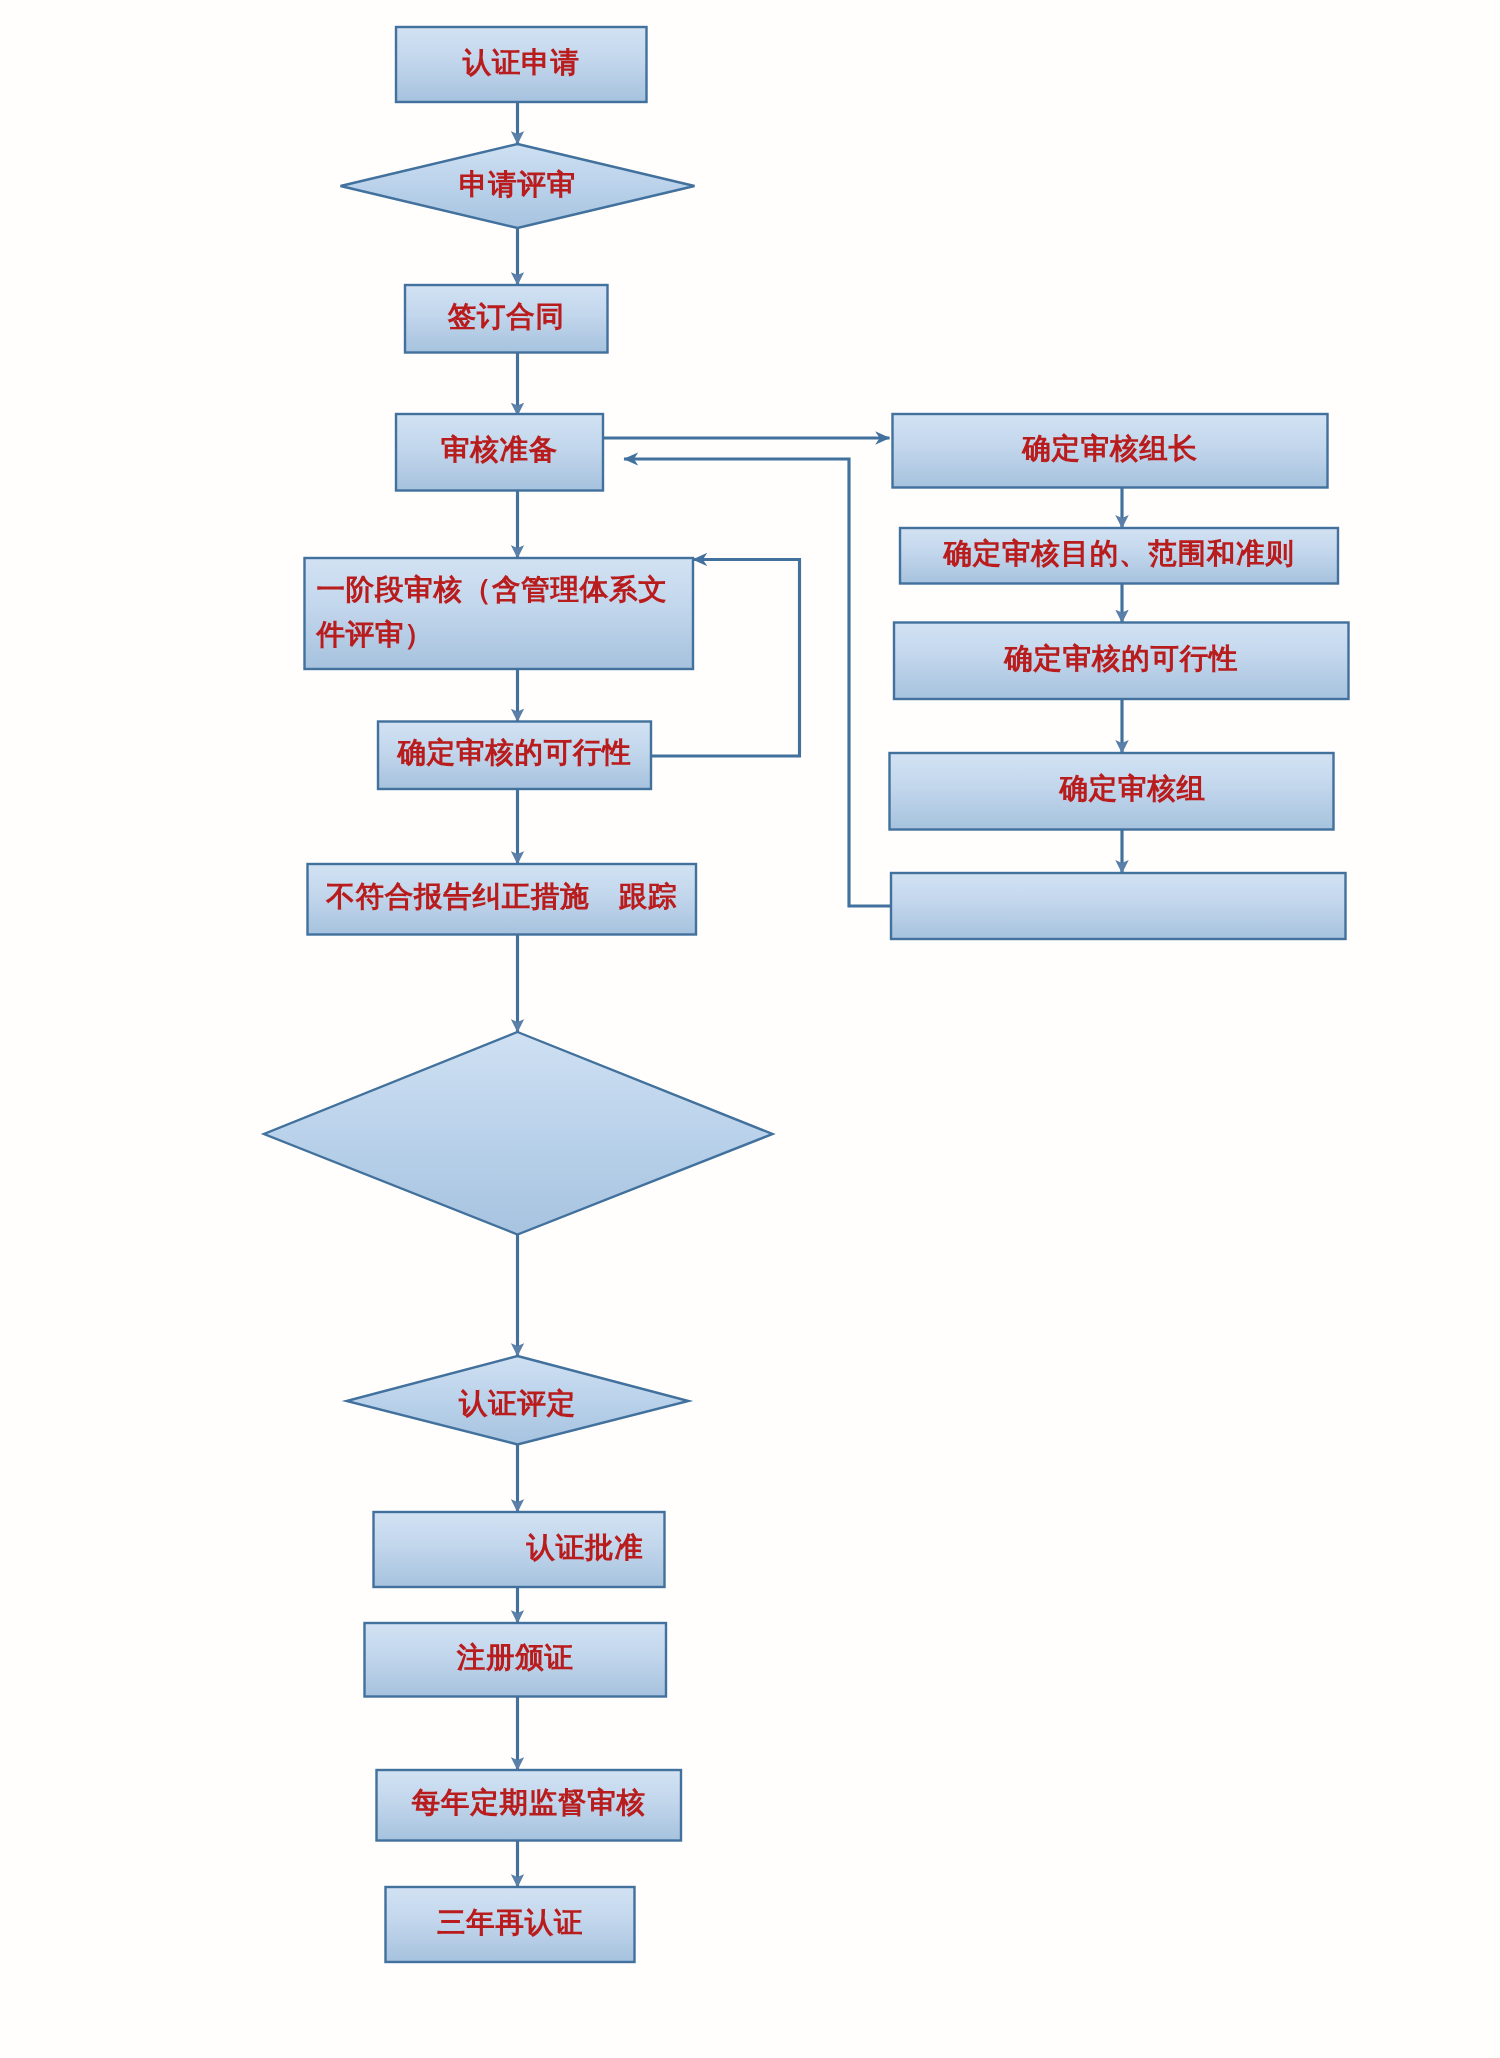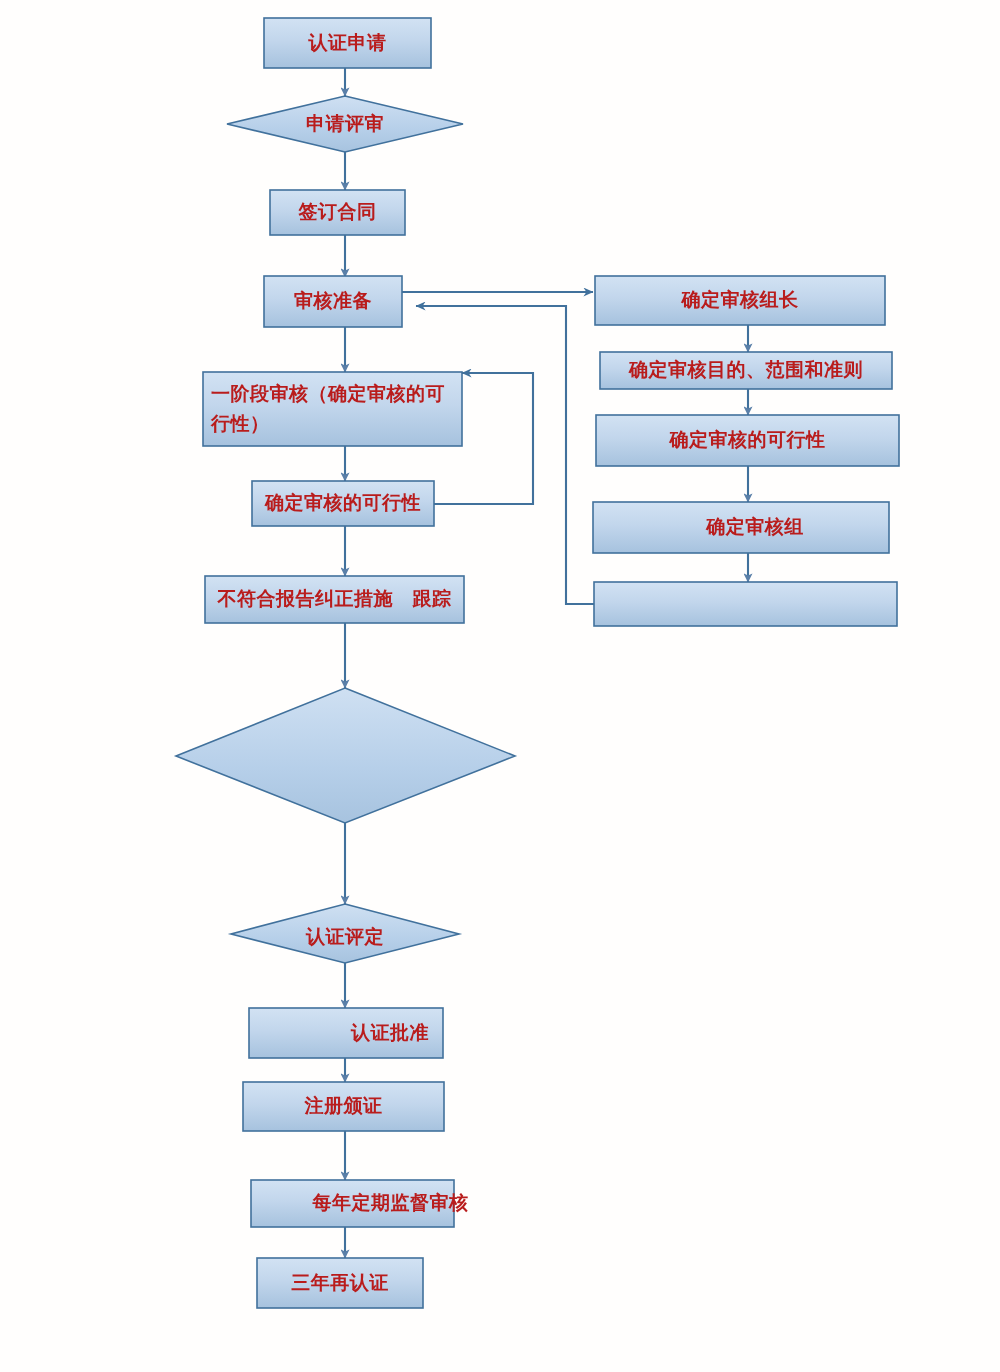--- a/index.html
+++ b/index.html
@@ -131,34 +131,34 @@
   </svg>
 
   <div class="node-label" style="left:264px; top:18px; width:167px; height:50px;">认证申请</div>
 
   <div class="node-label" style="left:265px; top:98px; width:160px; height:52px;">申请评审</div>
 
   <div class="node-label" style="left:270px; top:190px; width:135px; height:45px;">签订合同</div>
 
   <div class="node-label" style="left:264px; top:276px; width:138px; height:51px;">审核准备</div>
 
-  <div class="node-label left-align" style="left:211px; top:375px; width:245px; height:68px; white-space:normal; line-height:1.6;">一阶段审核（确定审核的可行性）</div>
+  <div class="node-label left-align" style="left:211px; top:375px; width:245px; height:68px; white-space:normal; line-height:1.6;">一阶段审核（含管理体系文件评审）</div>
 
   <div class="node-label" style="left:252px; top:481px; width:182px; height:45px;">确定审核的可行性</div>
 
   <div class="node-label" style="left:205px; top:576px; width:259px; height:47px;">不符合报告纠正措施　跟踪</div>
 
 
   <div class="node-label" style="left:265px; top:912px; width:160px; height:50px;">认证评定</div>
 
   <div class="node-label" style="left:249px; top:1008px; width:194px; height:50px;margin-left:44px;">认证批准</div>
 
   <div class="node-label" style="left:243px; top:1082px; width:201px; height:49px;">注册颁证</div>
 
-  <div class="node-label" style="left:265px; top:1180px; width:203px; height:47px;padding-left:24px;">每年定期监督审核</div>
+  <div class="node-label" style="left:251px; top:1180px; width:203px; height:47px;">每年定期监督审核</div>
 
   <div class="node-label" style="left:257px; top:1258px; width:166px; height:50px;border-radius:15px;">三年再认证</div>
 
   <div class="node-label" style="left:595px; top:276px; width:290px; height:49px;">确定审核组长</div>
 
   <div class="node-label" style="left:600px; top:350px; width:292px; height:41px;">确定审核目的、范围和准则</div>
 
   <div class="node-label" style="left:596px; top:415px; width:303px; height:51px;">确定审核的可行性</div>
 
   <div class="node-label" style="left:593px; top:502px; width:324px; height:51px;">确定审核组</div>

